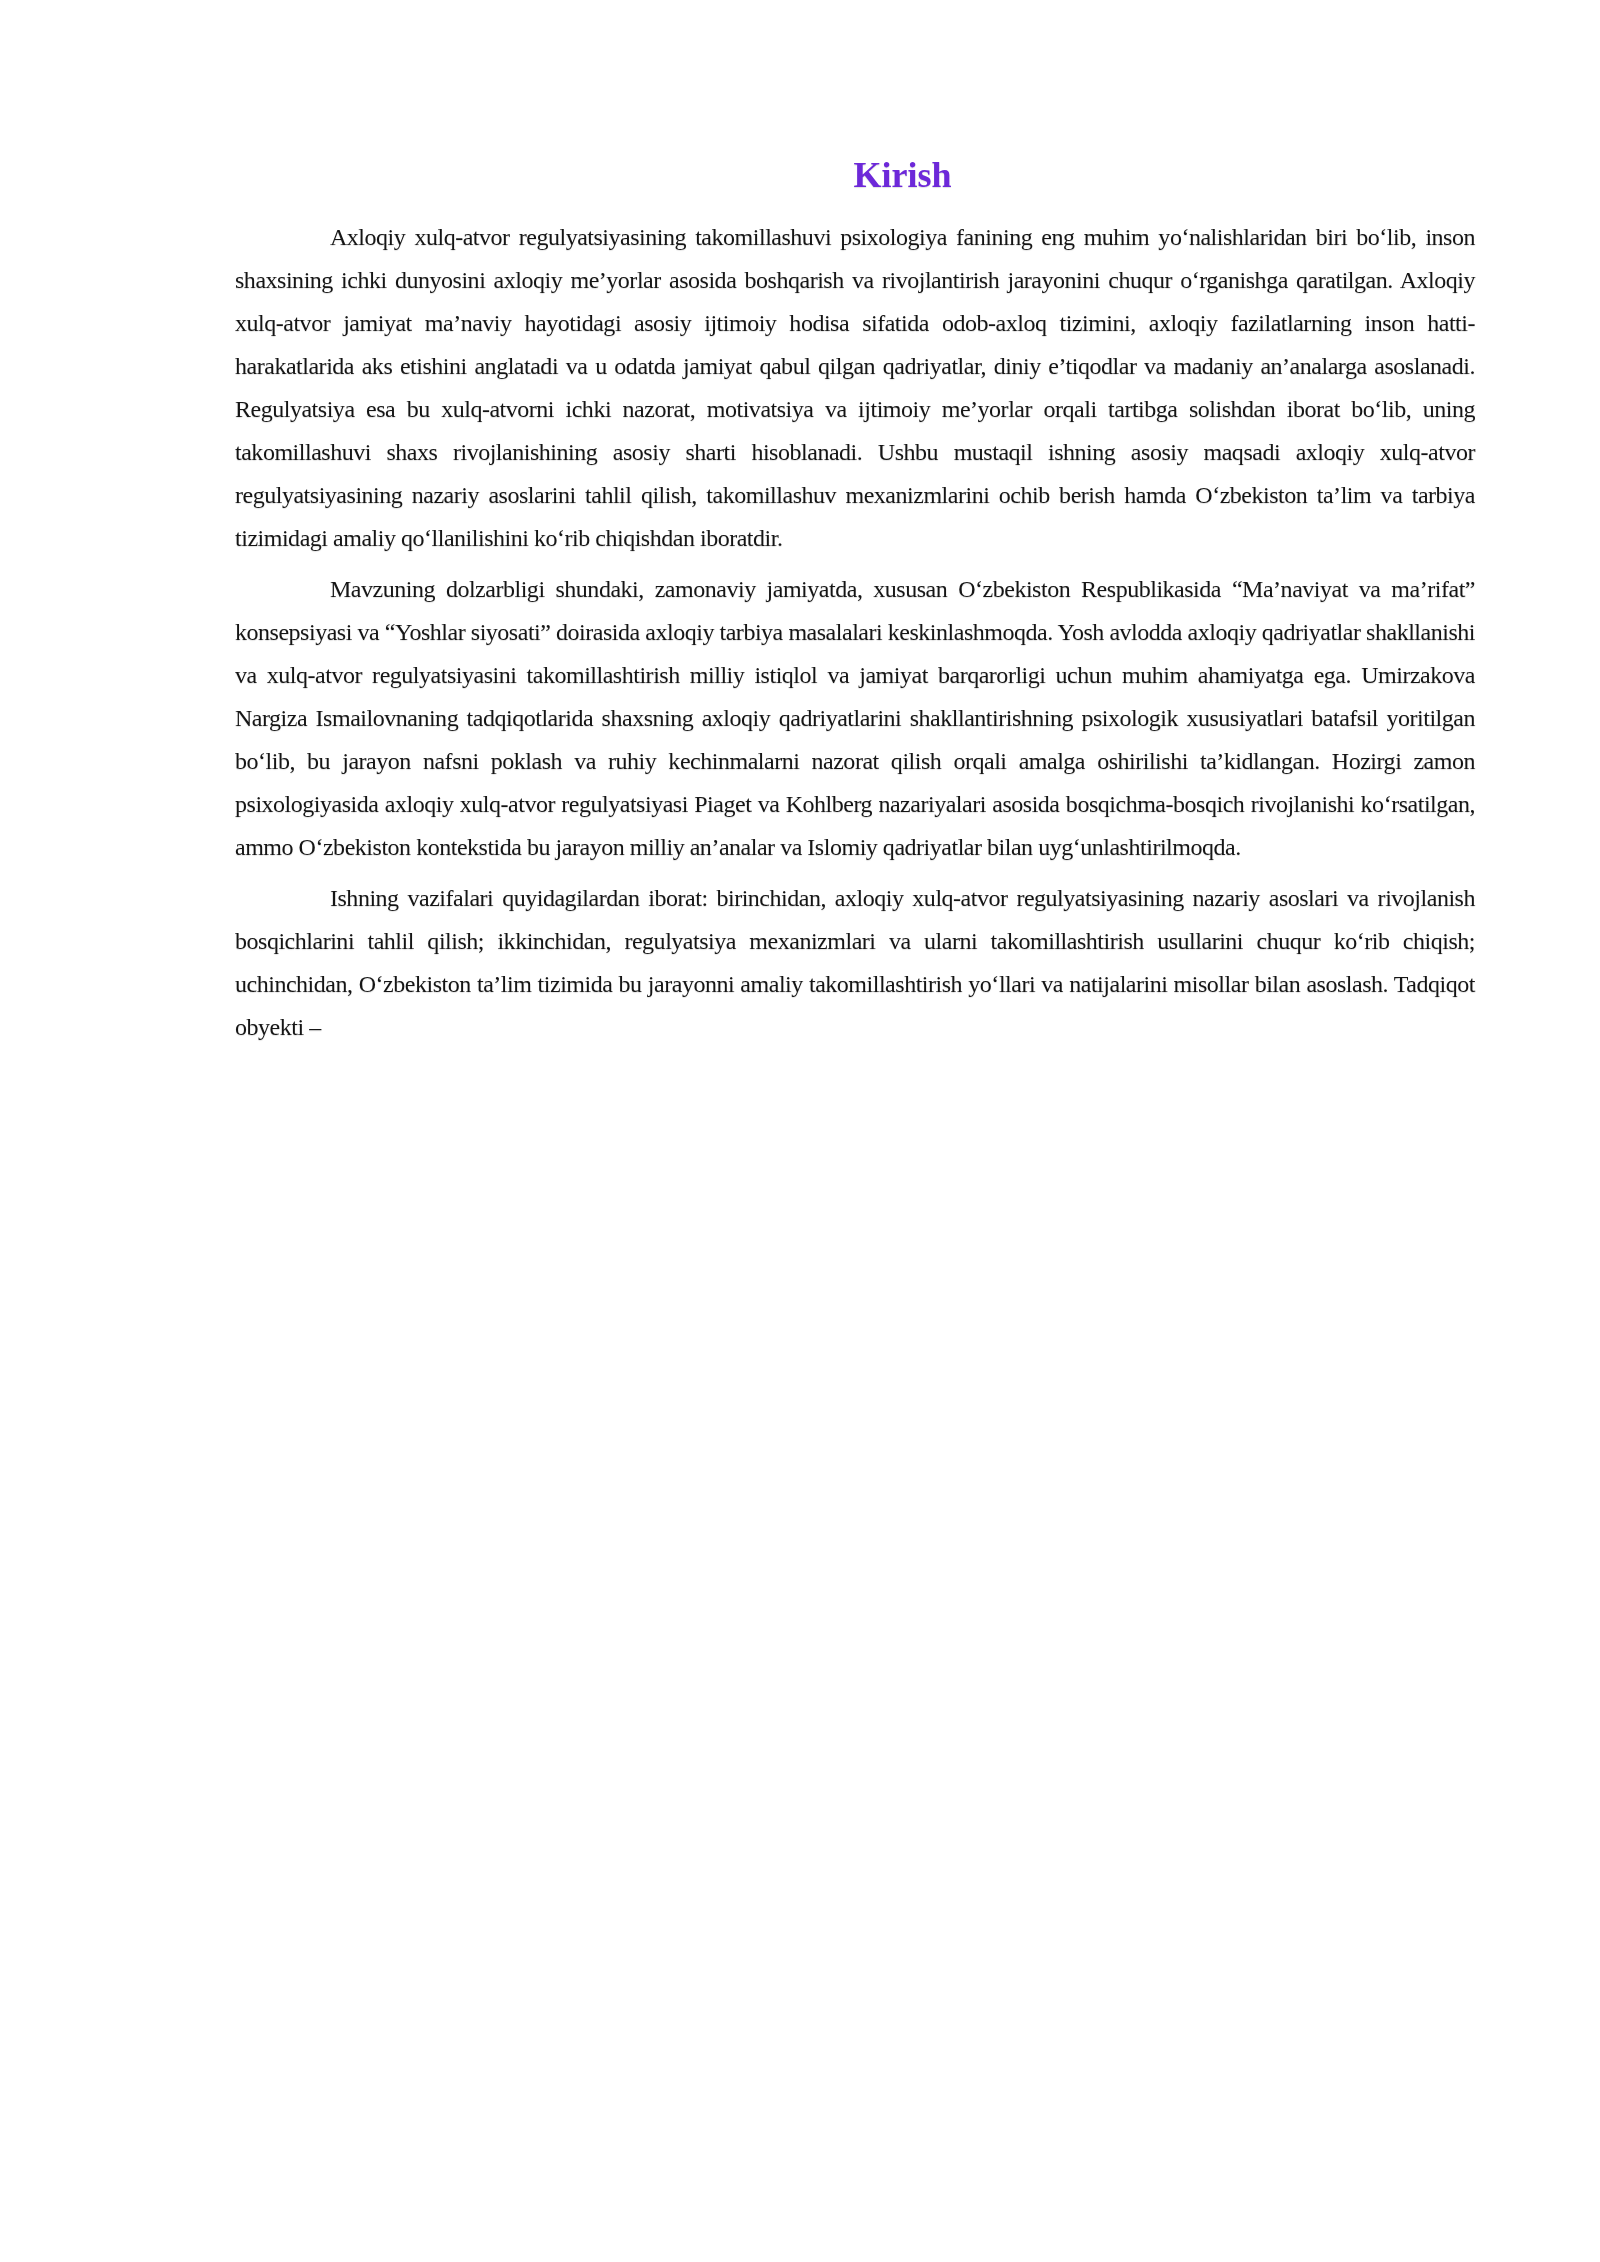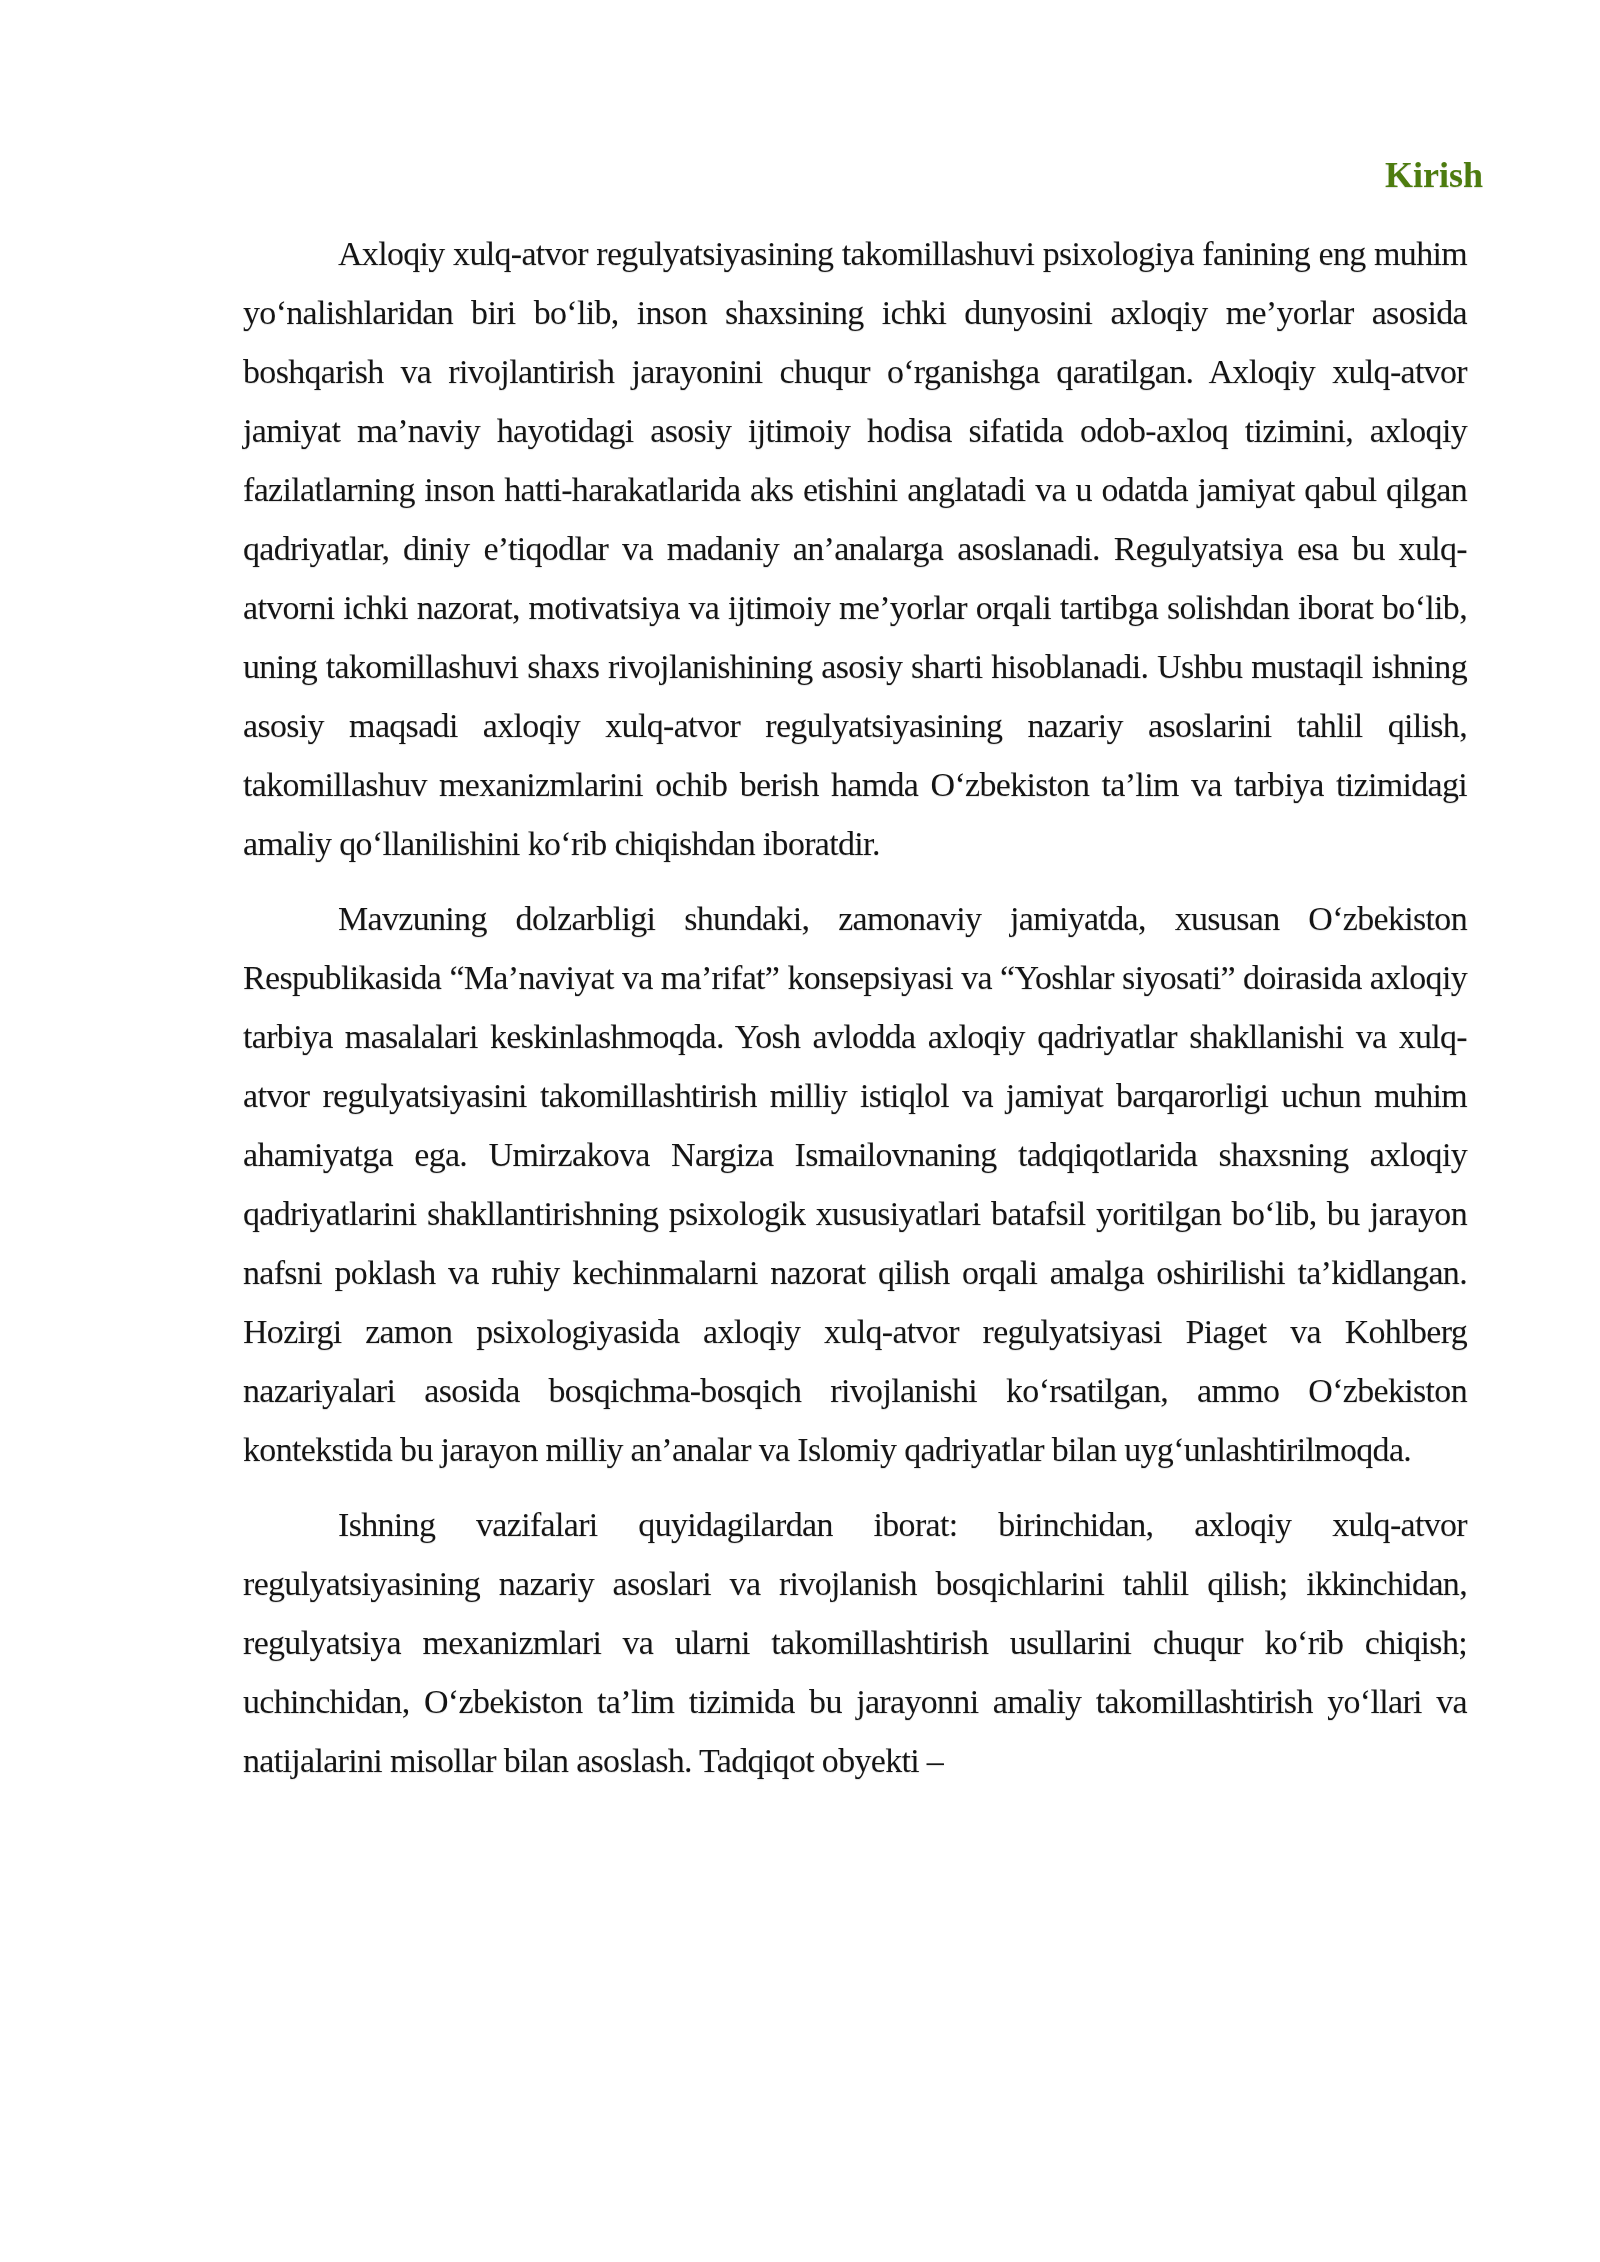--- a/index.html
+++ b/index.html
@@ -22,27 +22,27 @@
     top: 143px;
     width: 1256px;
     text-shadow: 0 1px 1px rgba(0,0,0,0.12);
   }
   .doc-title {
     margin: 0;
     padding-left: 95px;          
     font-size: 36px;
     line-height: 65px;
     font-weight: bold;
-    text-align: right;
-    color: #4d7c0f;
+    text-align: center;
+    color: #6d28d9;
   }
   .body-para {
-    margin: 16px;
-    font-size: 34px;
-    line-height: 59px;
+    margin: 8px;
+    font-size: 24px;
+    line-height: 43px;
     text-align: justify;
     text-indent: 95px;
     letter-spacing: -0.02em;
     hyphens: none;
     -webkit-hyphens: none;
   }
 </style>
 </head>
 <body>
 

